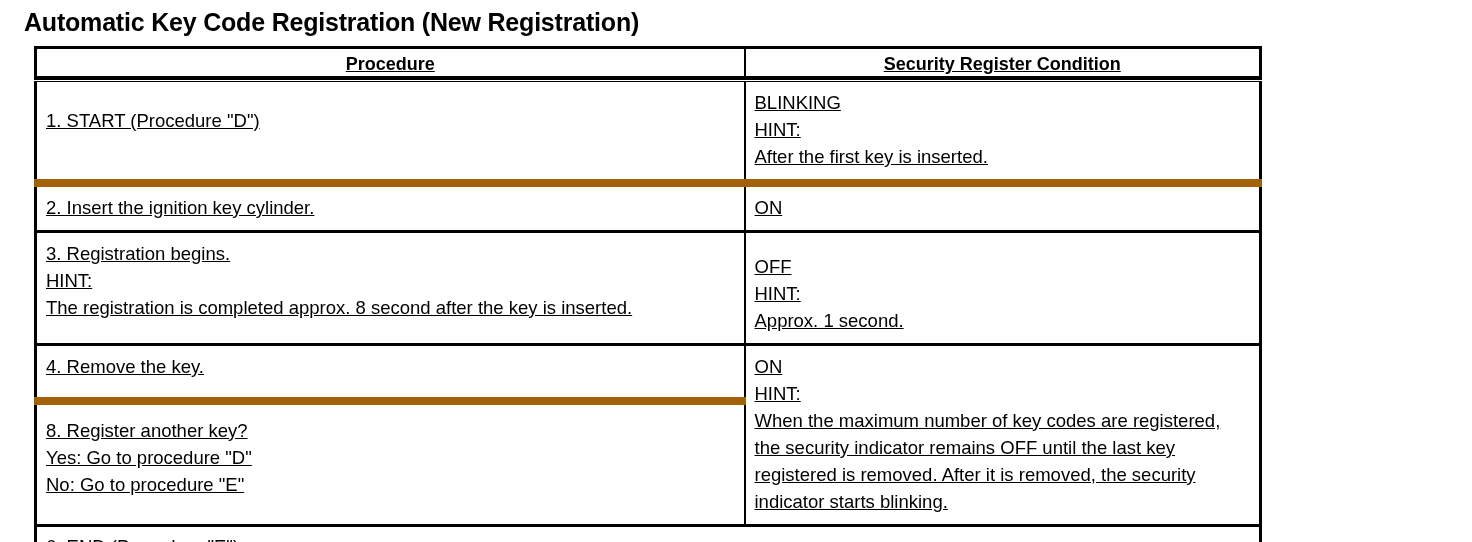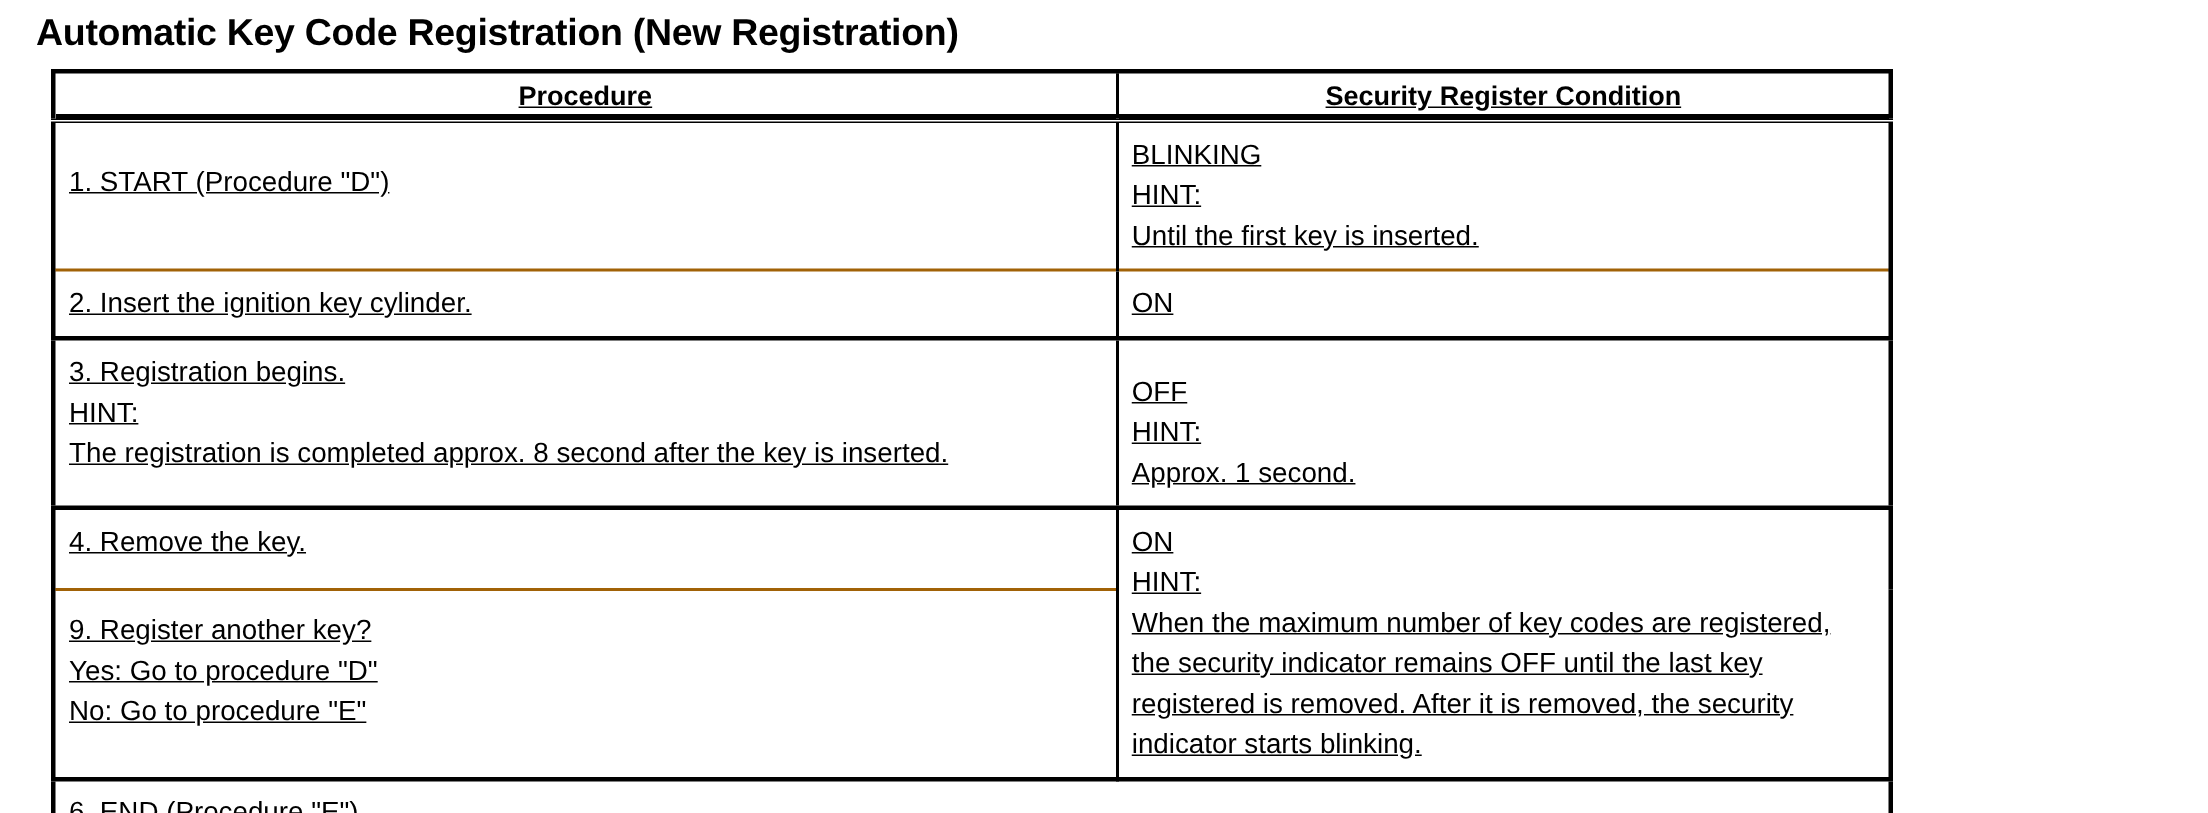--- a/index.html
+++ b/index.html
@@ -82,21 +82,21 @@
   tr.head-row th {
     border-bottom: 3px double #000;
     box-shadow: inset 0 -7px 0 -4px #000;
   }
 
   td.split {
     border-left: 2px solid #000;
   }
 
   
-  .rule-thin  { border-top: 2px solid #a16207; }
+  .rule-thin  { border-top: 8px solid #a16207; }
   .rule-thick { border-top: 3px solid #000; }
 
   .body-row td { background: #fff; }
 
   .cell-1-left   { height: 84px; }
   .cell-2-left   { height: 32px; }
   .cell-3-left   { height: 110px; }
   .cell-4-left   { height: 32px; margin-top: 48px; }
   .cell-5-left   { height: 98px; }
   .cell-6-left   { height: 36px; }
@@ -135,21 +135,21 @@
         <tr class="body-row">
           <td class="cell-1-left">
             <div class="cell-pad c1-left-inner">
               <span class="ln">1. START (Procedure "D")</span>
             </div>
           </td>
           <td class="split">
             <div class="cell-pad">
               <span class="ln">BLINKING</span>
               <span class="ln">HINT:</span>
-              <span class="ln">Until the first key is inserted.</span>
+              <span class="ln">After the first key is inserted.</span>
             </div>
           </td>
         </tr>
 
         <tr class="body-row">
           <td class="cell-2-left rule-thin">
             <div class="cell-pad">
               <span class="ln">2. Insert the ignition key cylinder.</span>
             </div>
           </td>
@@ -188,21 +188,21 @@
               <span class="ln">ON</span>
               <span class="ln">HINT:</span>
               <span class="wrapline">When the maximum number of key codes are registered, the security indicator remains OFF until the last key registered is removed. After it is removed, the security indicator starts blinking.</span>
             </div>
           </td>
         </tr>
 
         <tr class="body-row">
           <td class="cell-5-left rule-thin">
             <div class="cell-pad c5-left-inner">
-              <span class="ln">9. Register another key?</span>
+              <span class="ln">8. Register another key?</span>
               <span class="ln">Yes: Go to procedure "D"</span>
               <span class="ln">No: Go to procedure "E"</span>
             </div>
           </td>
         </tr>
 
         <tr class="body-row">
           <td class="cell-6-left rule-thick" colspan="2">
             <div class="cell-pad c6-left-inner">
               <span class="ln">6. END (Procedure "E")</span>

